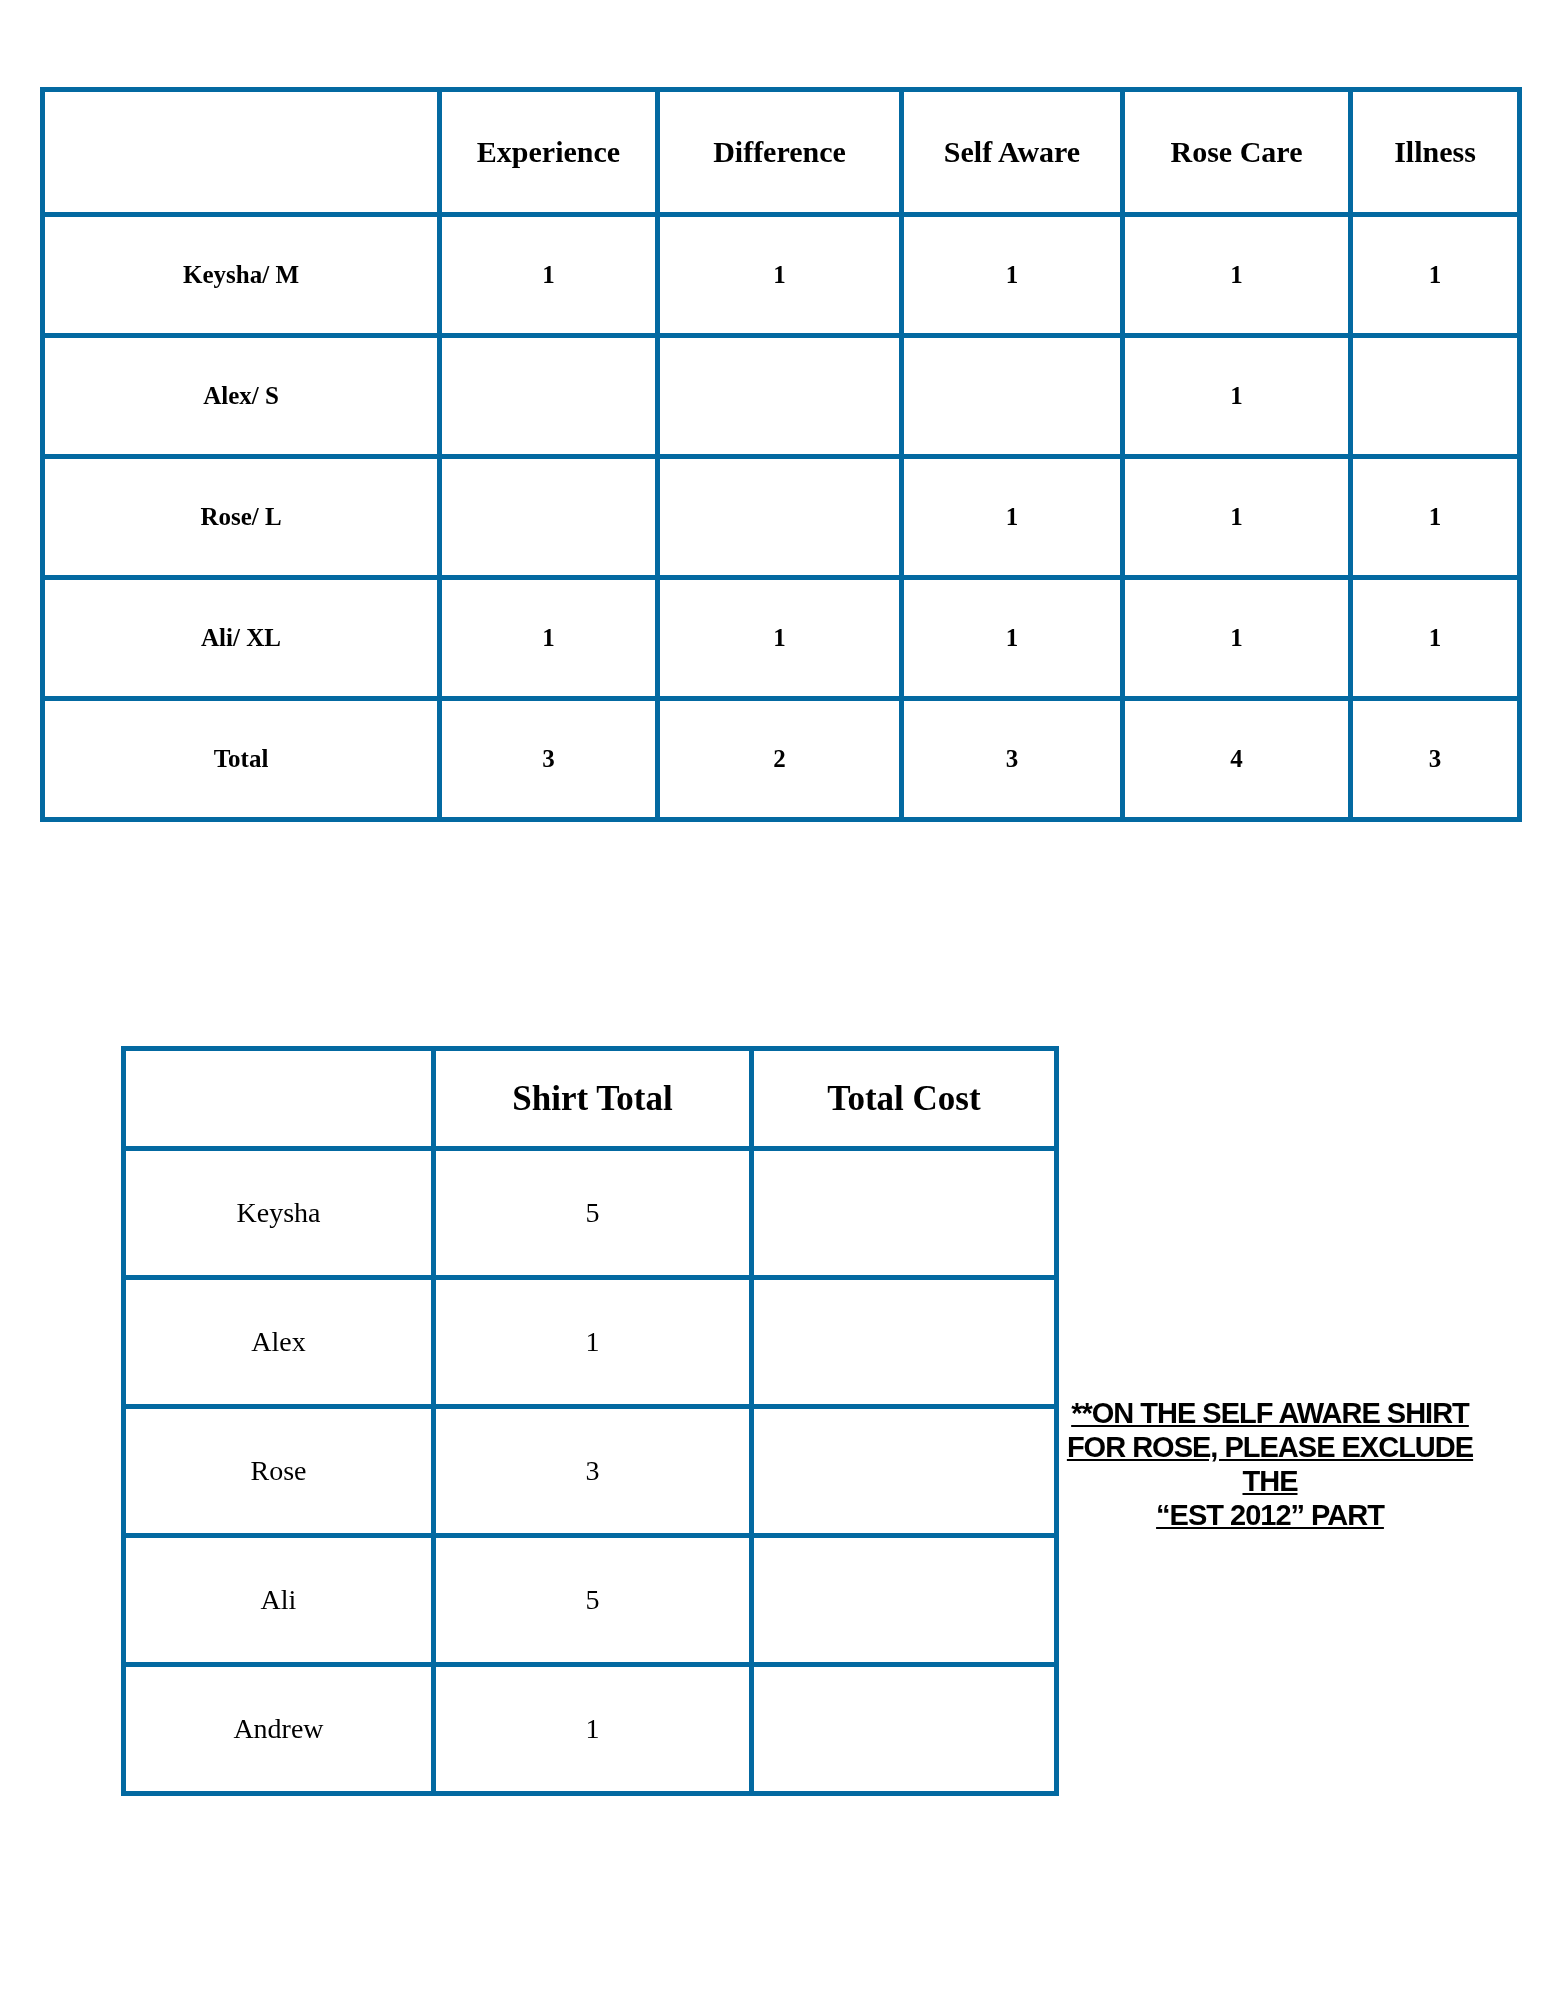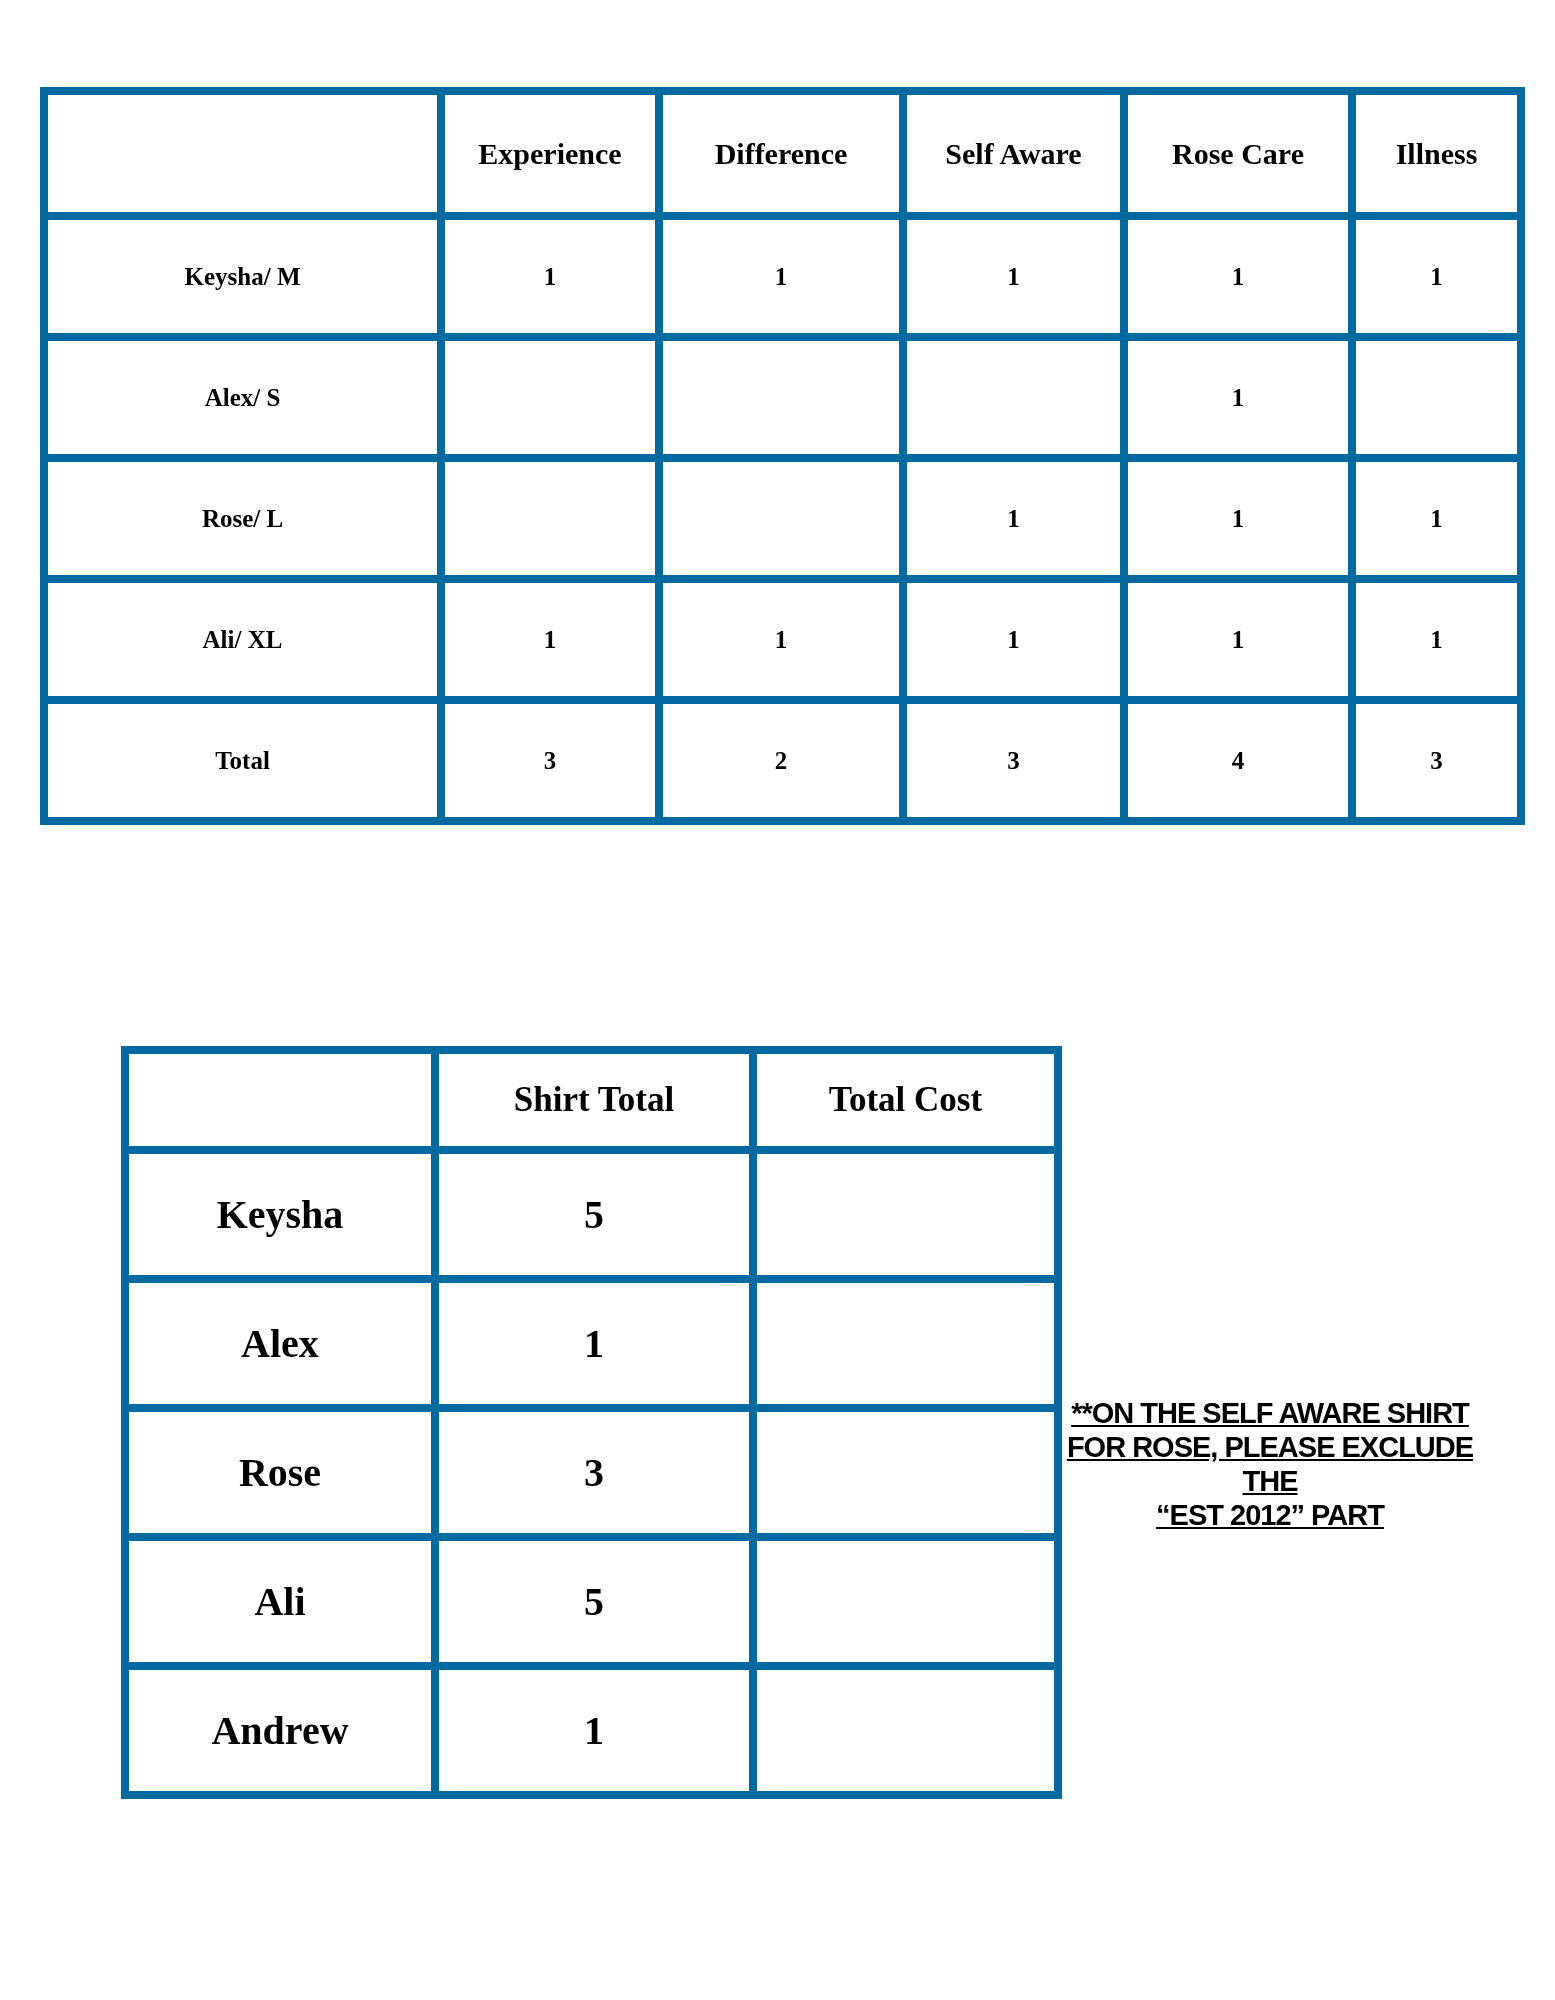--- a/index.html
+++ b/index.html
@@ -15,21 +15,21 @@
     font-family: "Liberation Serif", serif;
     overflow: hidden;
   }
   table {
     position: absolute;
     border-collapse: collapse;
     table-layout: fixed;
     background: #ffffff;
   }
   td, th {
-    border: 8px solid #0369a1;
+    border: 5px solid #0369a1;
     text-align: center;
     vertical-align: middle;
     padding: 0;
     overflow: hidden;
     white-space: nowrap;
   }
   
   .matrix-table {
     left: 40px;
     top: 87px;
@@ -60,22 +60,22 @@
     height: 100px;
   }
   .totals-table tr.data-row {
     height: 129px;
   }
   .totals-table th {
     font-size: 35px;
     font-weight: 700;
   }
   .totals-table td {
-    font-size: 40px;
-    font-weight: 700;
+    font-size: 28px;
+    font-weight: 400;
   }
   
   .note {
     position: absolute;
     left: 1040px;
     top: 1396px;
     width: 460px;
     text-align: center;
     font-family: "Liberation Sans", sans-serif;
     font-weight: 700;

